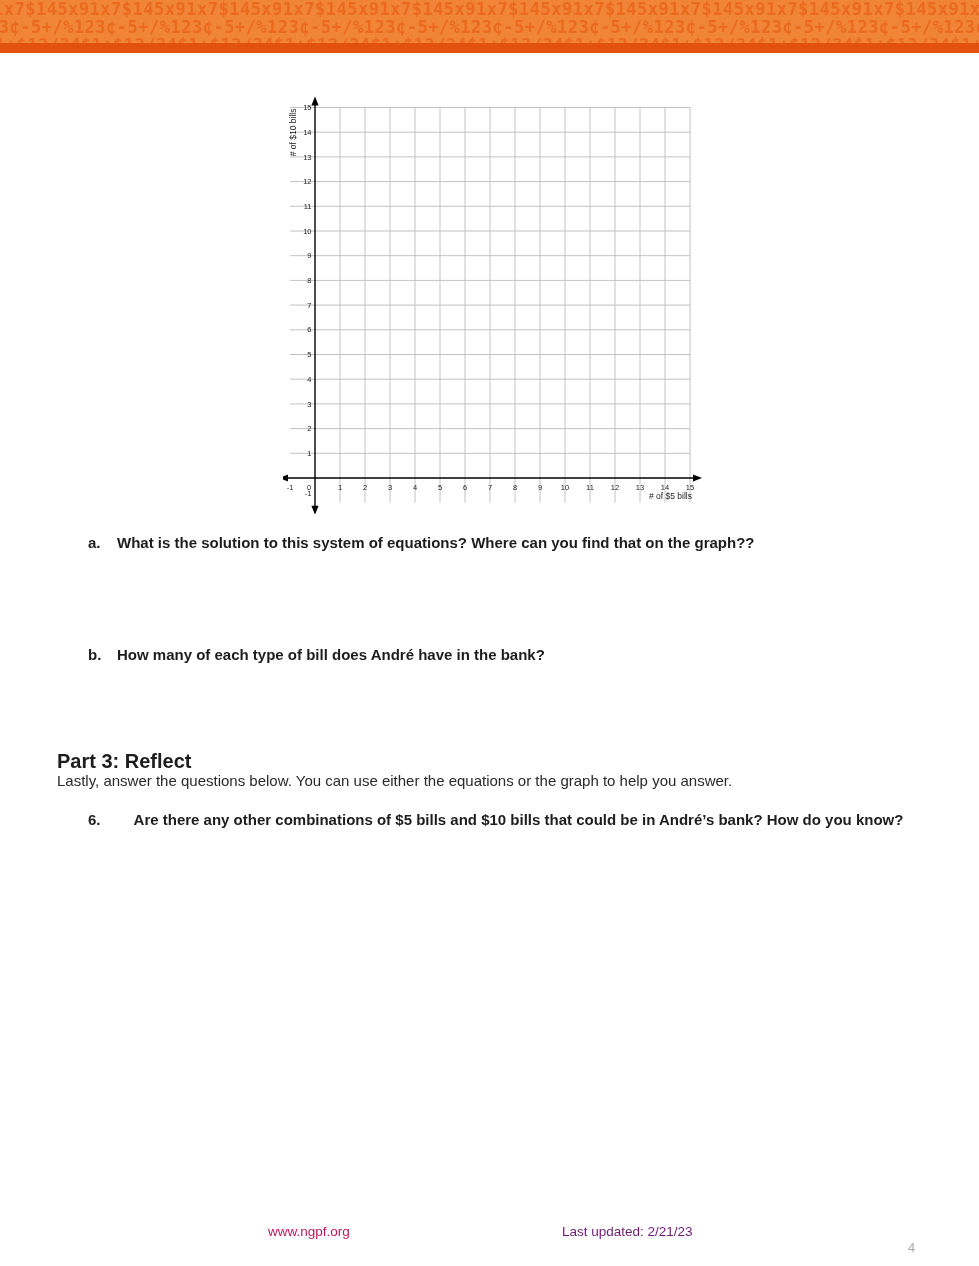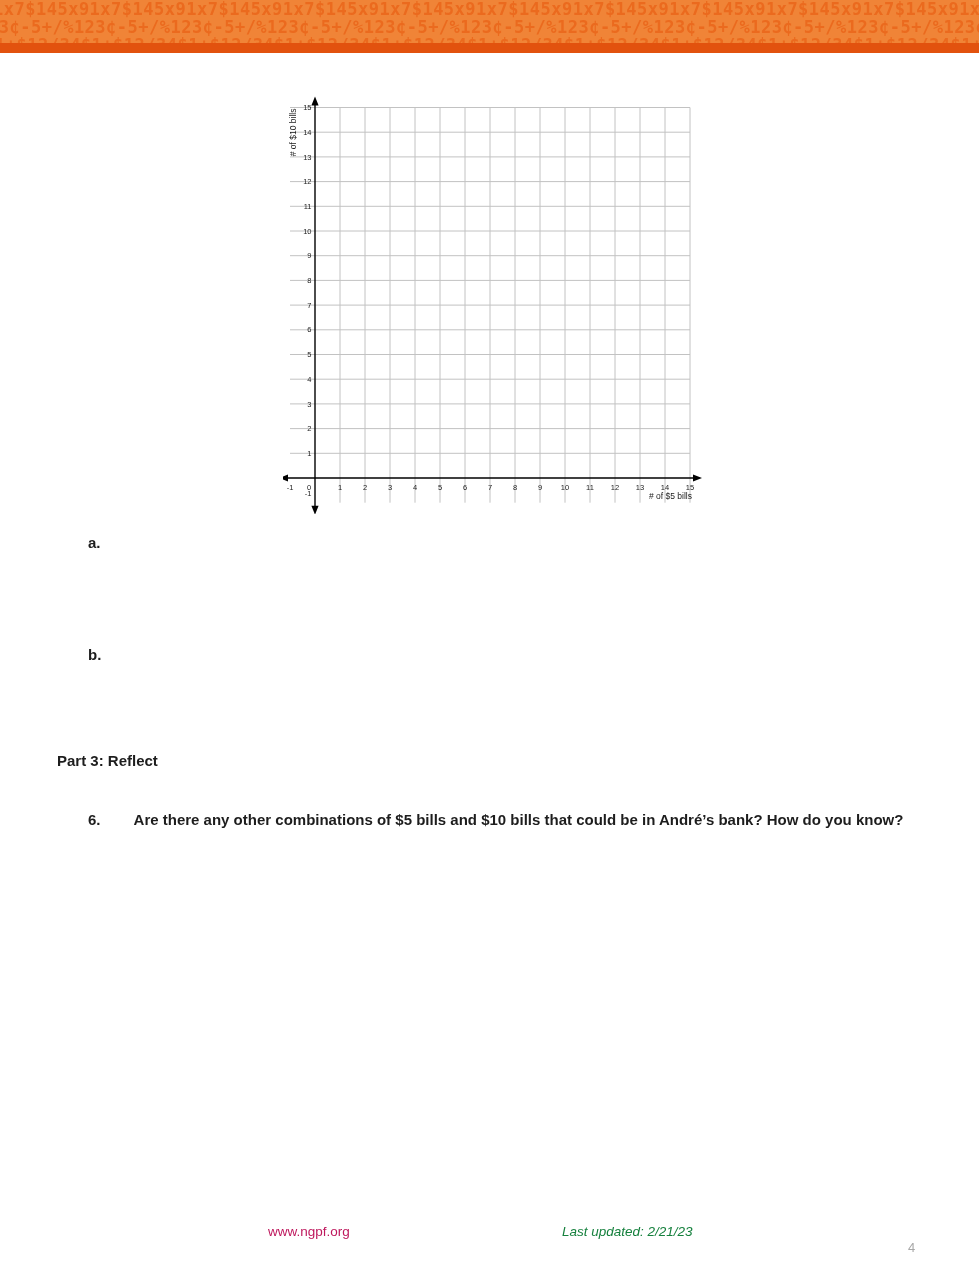--- a/index.html
+++ b/index.html
@@ -26,25 +26,25 @@
   .graph-figure { position:absolute; left:283px; top:96px; width:420px; height:418px; }
   .graph-figure svg { display:block; }
   
   .q { position:absolute; display:flex; font-size:15px; line-height:20px; }
   .q .qlabel { flex:none; width:29px; font-weight:700; }
   .q .qtext  { font-weight:700; }
   .q-a { left:88px; top:533px; width:860px; }
   .q-b { left:88px; top:645px; width:860px; }
   .q-6 { left:88px; top:810px; width:832px; }
   .q-6 .qtext { width:803px;text-align:center; }
-  .part3-heading { position:absolute; left:57px; top:751px; font-size:15px; font-weight:700; line-height:20px; }
+  .part3-heading { position:absolute; left:57px; top:751px; font-size:20px; font-weight:700; line-height:20px; }
   .part3-intro   { position:absolute; left:57px; top:771px; width:860px; font-size:15px; font-weight:400; line-height:20px; color:#2a2a2a; }
   
   .footer-site    { position:absolute; left:268px; top:1224px; font-size:13.5px; color:#be185d; }
-  .footer-updated { position:absolute; left:562px; top:1224px; font-size:13.5px; color:#15803d;font-style:italic; }
+  .footer-updated { position:absolute; left:562px; top:1224px; font-size:13.5px; color:#701a75; }
   .footer-page    { position:absolute; left:908px; top:1240px; font-size:13px;  color:#a8a8a8; }
 </style>
 </head>
 <body>
 
 <div class="page">
 
   <header class="header-band" style="background: rgb(240, 132, 55);">
       <div class="pattern-row" style="left: -5px; top: 36px; color: rgb(235, 106, 30);">1+$12/34$1+$12/34$1+$12/34$1+$12/34$1+$12/34$1+$12/34$1+$12/34$1+$12/34$1+$12/34$1+$12/34$1+$12/34$1+$12/34$1+$12/34$</div>
       <div class="pattern-row" style="left: -12px; top: 18px; color: rgb(235, 106, 30);">23¢-5+/%123¢-5+/%123¢-5+/%123¢-5+/%123¢-5+/%123¢-5+/%123¢-5+/%123¢-5+/%123¢-5+/%123¢-5+/%123¢-5+/%123¢-5+/%123¢-5+/%1</div>
@@ -123,27 +123,30 @@
         <text x="28.5" y="63.500000000000036" text-anchor="end" font-family="&quot;Liberation Sans&quot;, sans-serif" font-size="7.5px" fill="#1a1a1a">13</text>
         <text x="28.5" y="38.79999999999999" text-anchor="end" font-family="&quot;Liberation Sans&quot;, sans-serif" font-size="7.5px" fill="#1a1a1a">14</text>
         <text x="28.5" y="14.1" text-anchor="end" font-family="&quot;Liberation Sans&quot;, sans-serif" font-size="7.5px" fill="#1a1a1a">15</text>
         <text x="409" y="403" text-anchor="end" font-family="&quot;Liberation Sans&quot;, sans-serif" font-size="8.5px" fill="#1a1a1a"># of $5 bills</text>
         <text transform="translate(13,12.5) rotate(-90)" text-anchor="end" font-family="&quot;Liberation Sans&quot;, sans-serif" font-size="8.5px" fill="#1a1a1a"># of $10 bills</text>
       </svg>
   </figure>
 
   <div class="q q-a">
     <span class="qlabel">a.</span>
+    <span class="qtext">What is the solution to this system of equations? Where can you find that on the graph??</span>
   </div>
 
   <div class="q q-b">
     <span class="qlabel">b.</span>
+    <span class="qtext">How many of each type of bill does André have in the bank?</span>
   </div>
 
   <div class="part3-heading">Part 3: Reflect</div>
+  <div class="part3-intro">Lastly, answer the questions below. You can use either the equations or the graph to help you answer.</div>
 
   <div class="q q-6">
     <span class="qlabel">6.</span>
     <span class="qtext">Are there any other combinations of $5 bills and $10 bills that could be in André’s bank? How do you know?</span>
   </div>
 
   <footer>
     <span class="footer-site">www.ngpf.org</span>
     <span class="footer-updated">Last updated: 2/21/23</span>
     <span class="footer-page">4</span>

